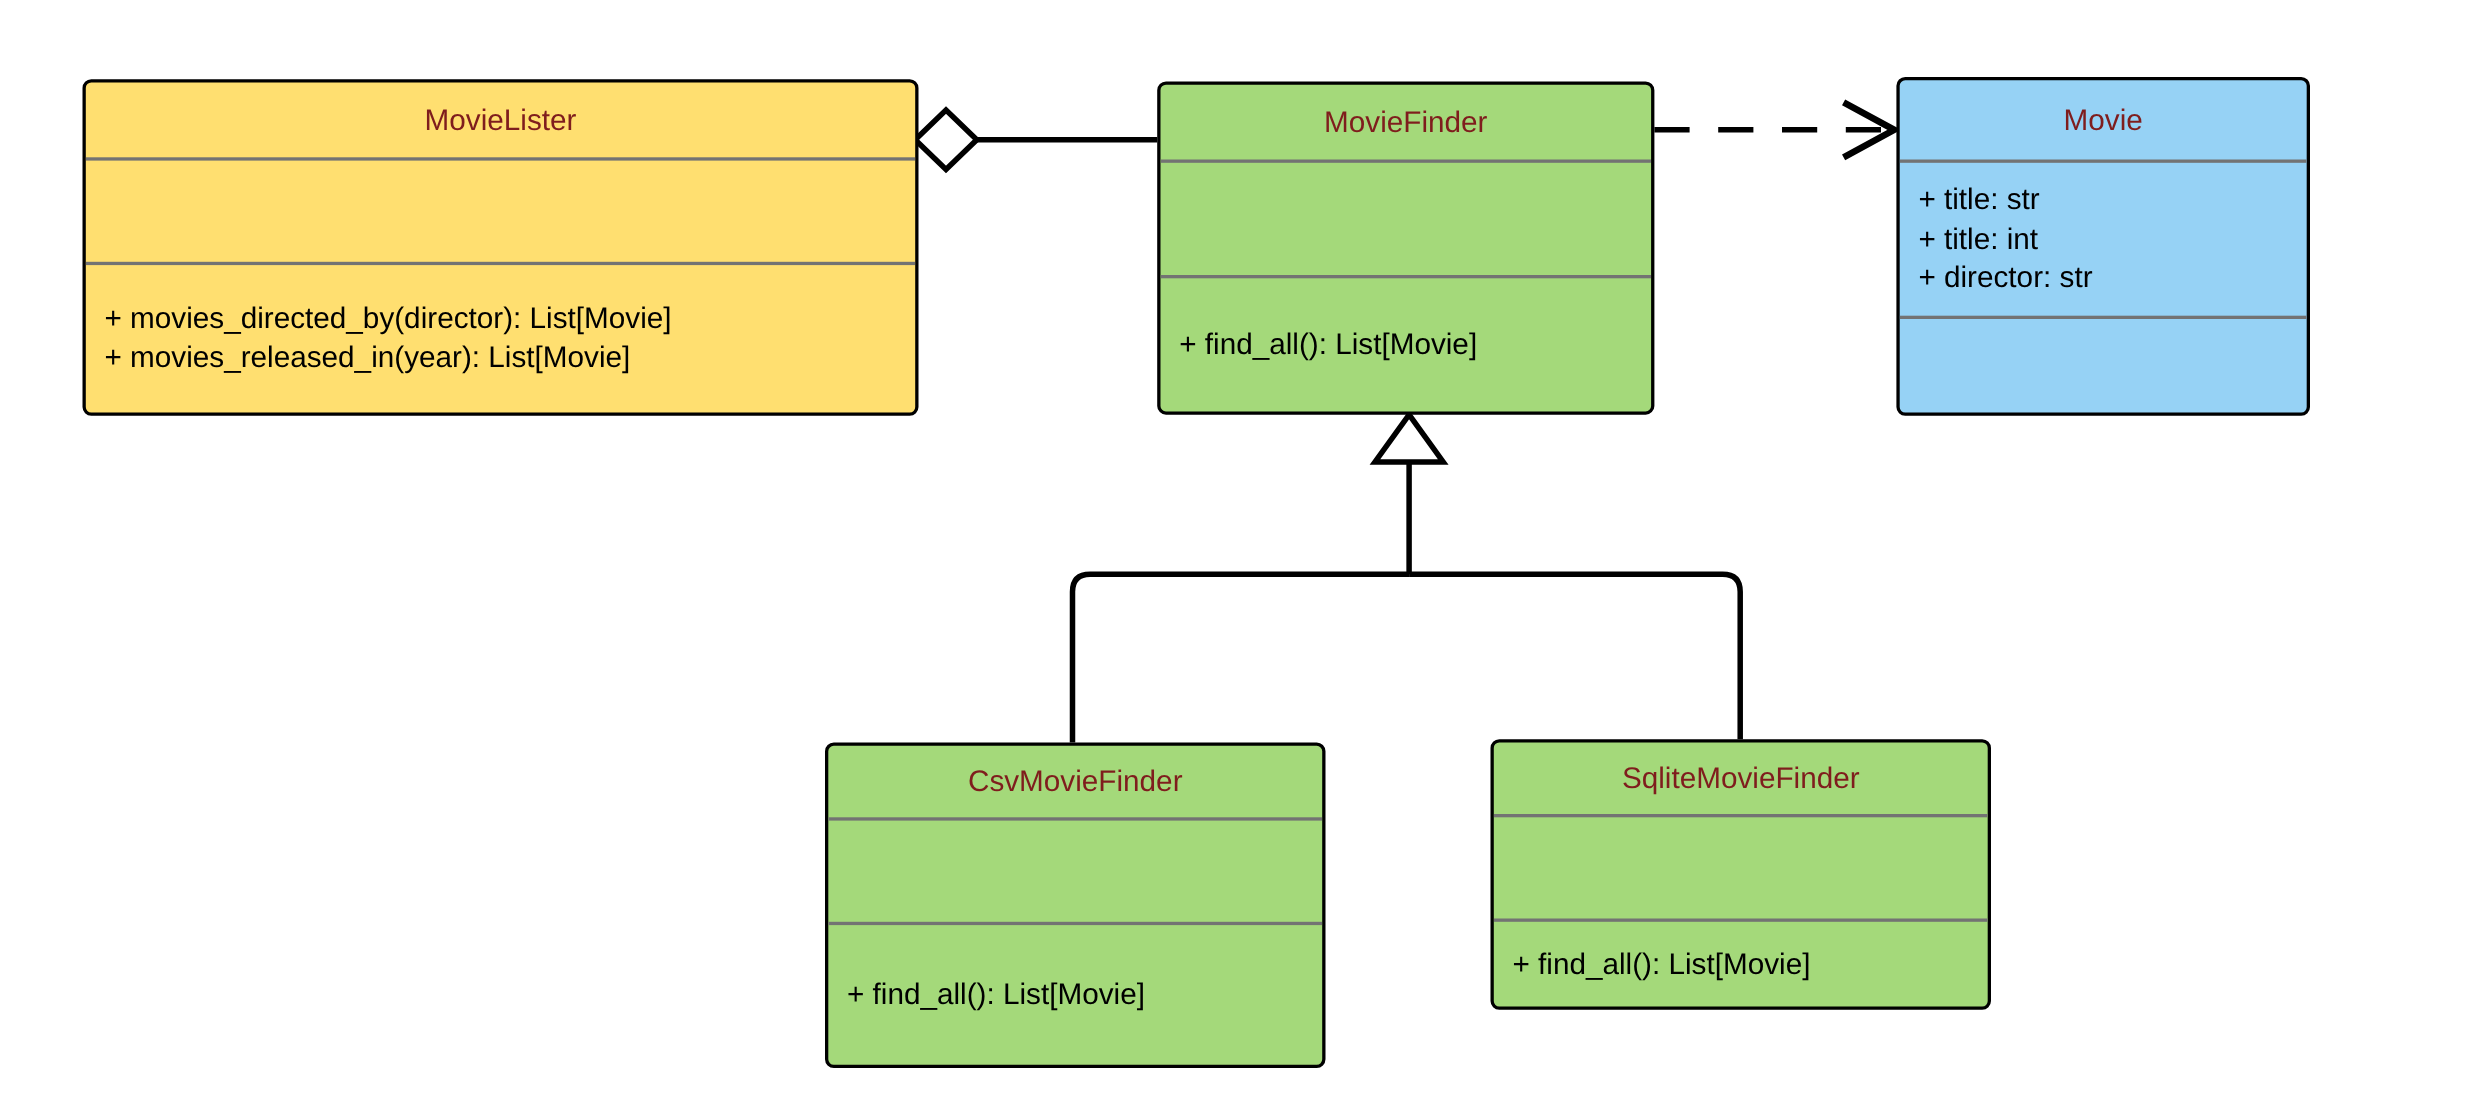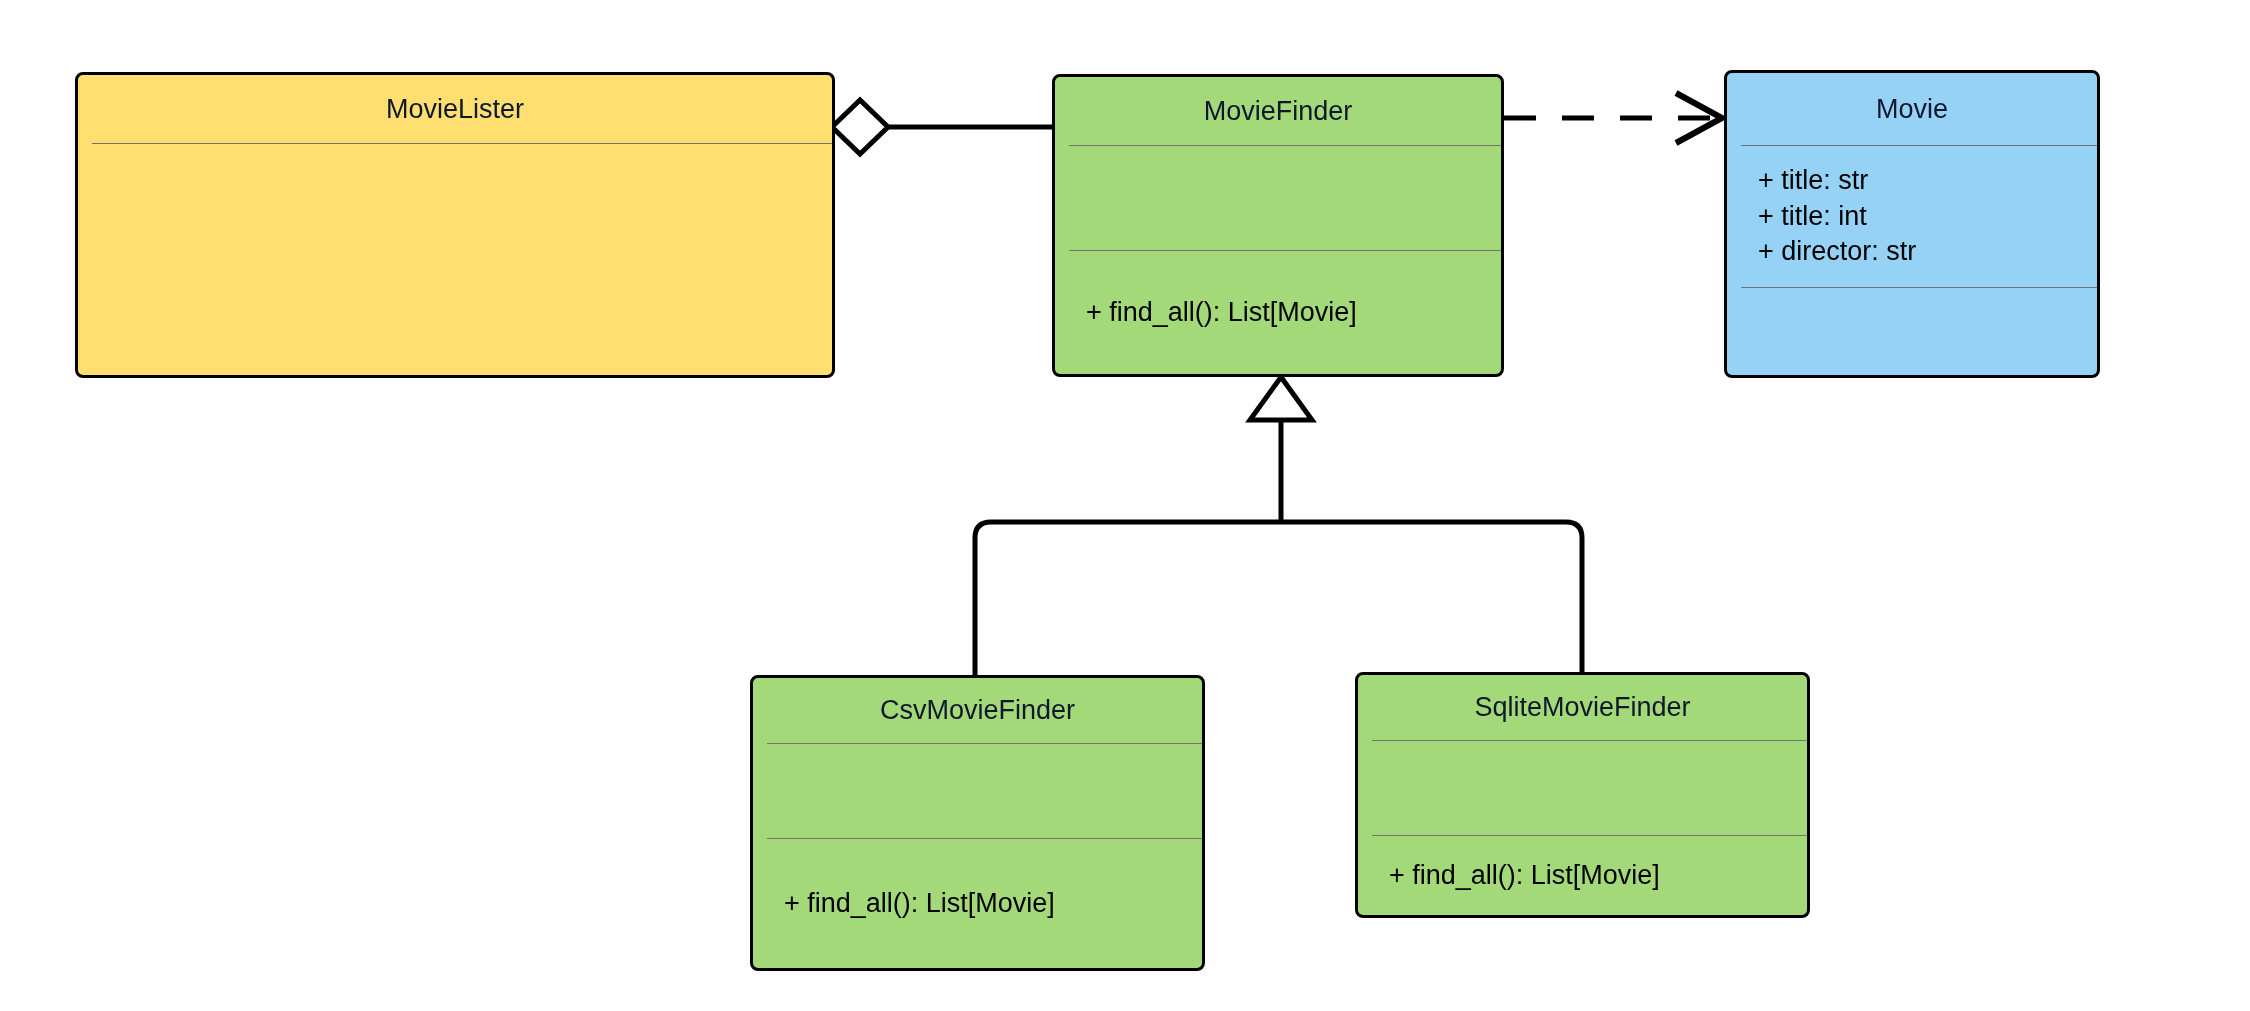--- a/index.html
+++ b/index.html
@@ -28,27 +28,26 @@
     display: flex;
     flex-direction: column;
   }
   .compartment {
     box-sizing: border-box;
     display: flex;
     flex-direction: column;
     justify-content: center;
   }
   .compartment.divider-top {
-    border-top: 1px solid #737373;
-    margin-left: 14px;
+    border-top: 3px solid #737373;
   }
   .class-title {
     text-align: center;
     font-size: 27px;
-    color: #0f172a;
+    color: #7f1d1d;
     line-height: 1.2;
     white-space: nowrap;
   }
   .member-line {
     font-size: 27px;
     color: #000000;
     line-height: 1.32;
     padding-left: 17px;
     white-space: nowrap;
   }
@@ -95,20 +94,24 @@
 
       <polygon points="1281,377 1312,420 1250,420" fill="#ffffff" stroke="#000000" stroke-width="5" stroke-linejoin="miter"></polygon>
     </g>
   </svg>
 
   <div class="uml-class" style="left:75px; top:72px; width:760px; height:306px; background:#FFDF70;">
     <div class="compartment" style="height:68px;">
       <div class="class-title">MovieLister</div>
     </div>
     <div class="compartment divider-top comp-empty" style="height:95px;"></div>
+    <div class="compartment divider-top comp-methods" style="flex:1;">
+      <div class="member-line">+ movies_directed_by(director): List[Movie]</div>
+      <div class="member-line">+ movies_released_in(year): List[Movie]</div>
+    </div>
   </div>
 
   <div class="uml-class" style="left:1052px; top:74px; width:452px; height:303px; background:#A4D97A;">
     <div class="compartment" style="height:68px;">
       <div class="class-title">MovieFinder</div>
     </div>
     <div class="compartment divider-top comp-empty" style="height:105px;"></div>
     <div class="compartment divider-top comp-methods" style="flex:1;">
       <div class="member-line">+ find_all(): List[Movie]</div>
     </div>

